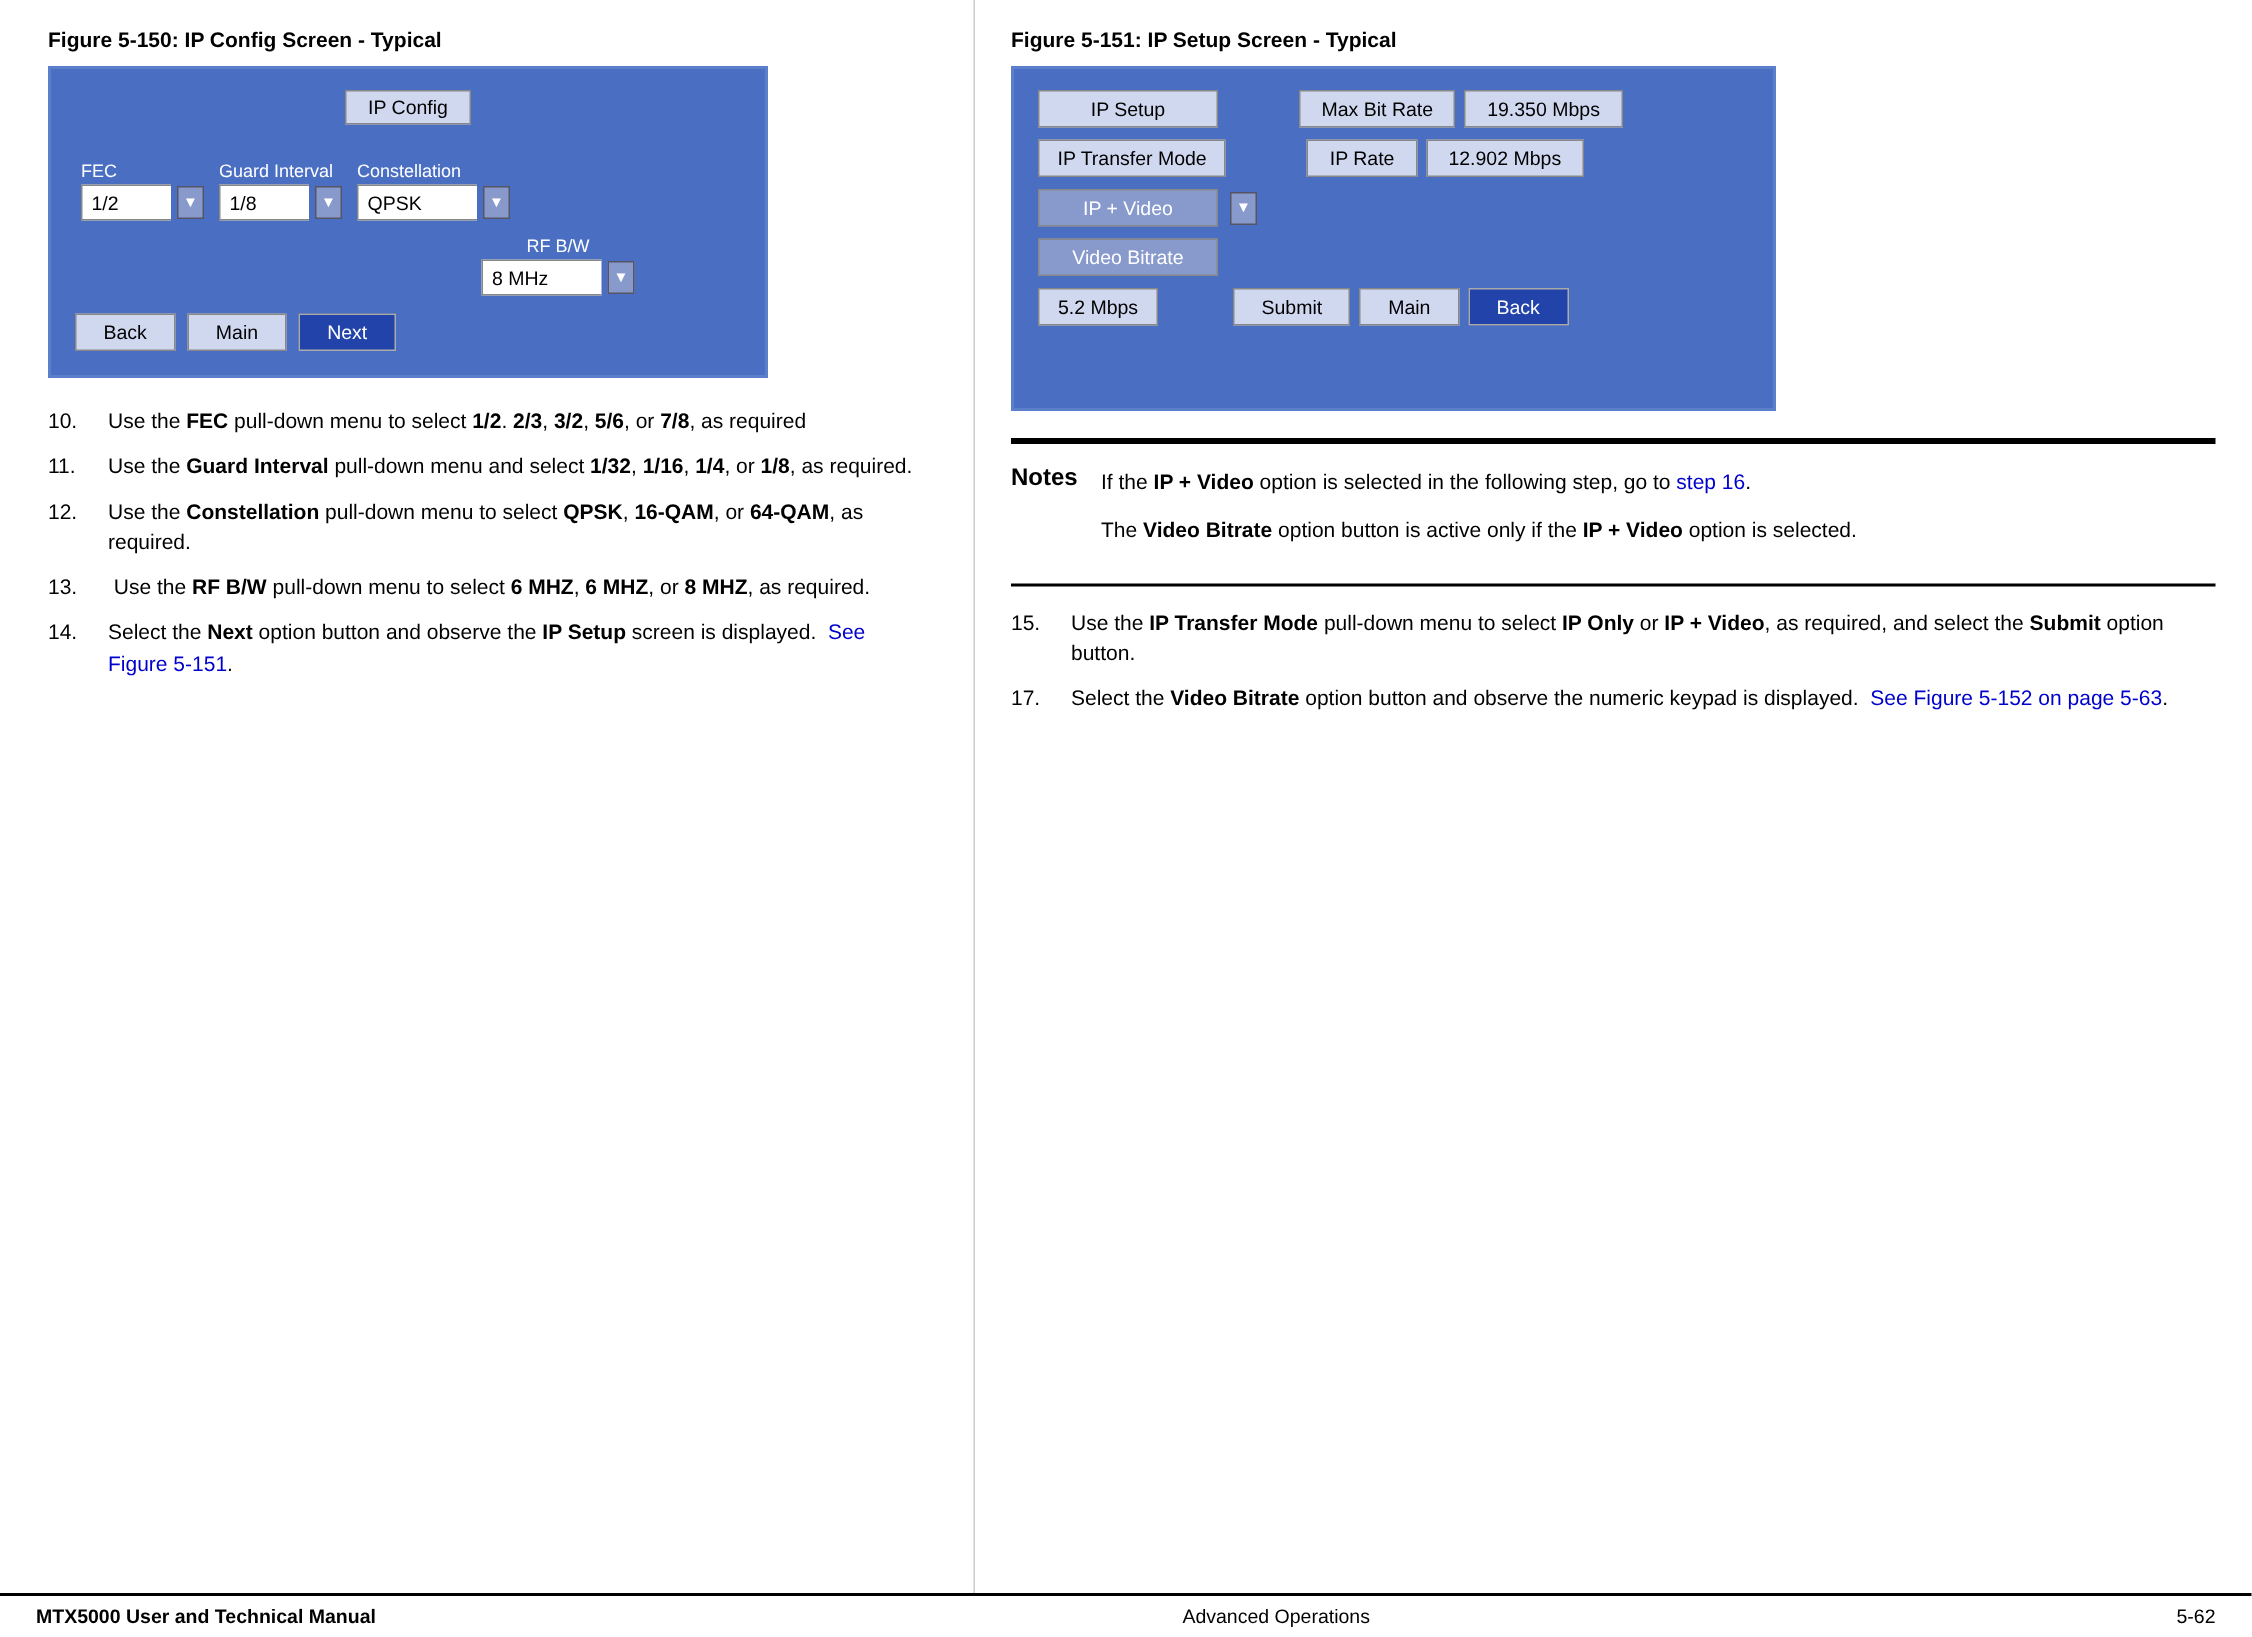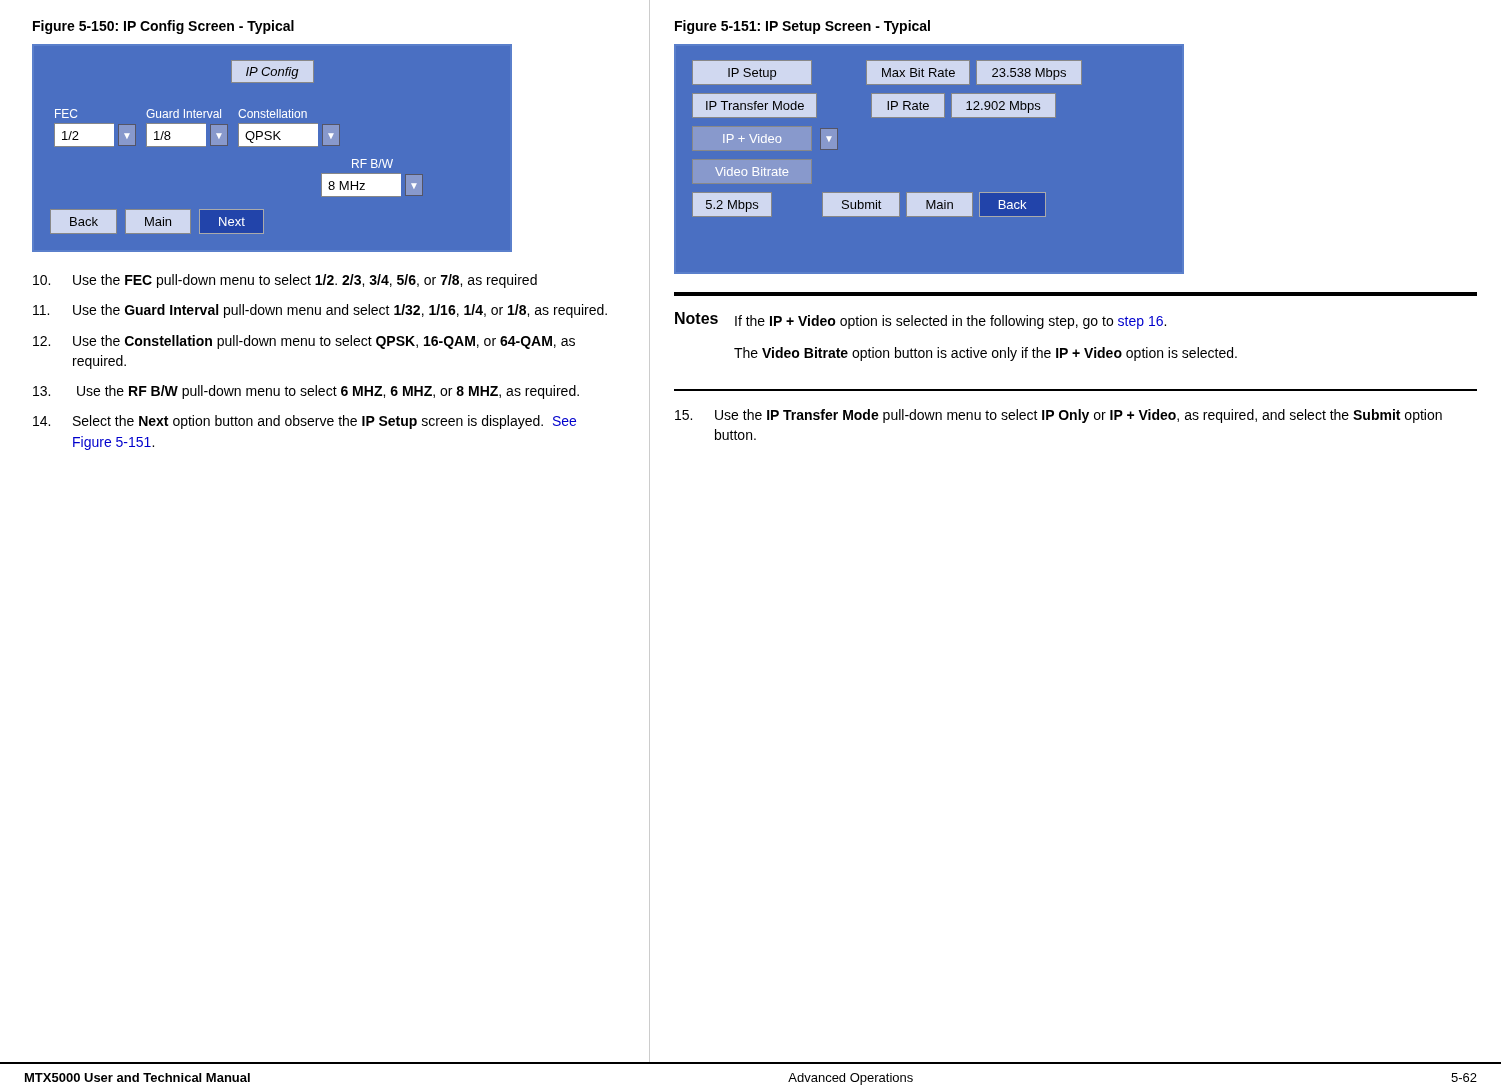--- a/index.html
+++ b/index.html
@@ -54,21 +54,20 @@
       margin-bottom: 18px;
     }
     .screen-title-btn {
       background: #d0d8f0;
       border: 1px solid #888;
       padding: 3px 14px;
       font-size: 13px;
       font-weight: normal;
       display: inline-block;
       margin-bottom: 12px;
-      font-style: italic;
     }
     .row-controls {
       display: flex;
       align-items: flex-start;
       gap: 10px;
       margin-bottom: 10px;
     }
     .label-above {
       font-size: 12px;
       color: #fff;
@@ -334,21 +333,21 @@
         <button class="ui-btn">Back</button>
         <button class="ui-btn">Main</button>
         <button class="ui-btn-active">Next</button>
       </div>
     </div>
 
     
     <ul class="numbered-list">
       <li class="numbered-item">
         <span class="num">10.</span>
-        <span class="item-text">Use the <strong>FEC</strong> pull-down menu to select <strong>1/2</strong>. <strong>2/3</strong>, <strong>3/4</strong>, <strong>5/6</strong>, or <strong>7/8</strong>, as required</span>
+        <span class="item-text">Use the <strong>FEC</strong> pull-down menu to select <strong>1/2</strong>. <strong>2/3</strong>, <strong>3/2</strong>, <strong>5/6</strong>, or <strong>7/8</strong>, as required</span>
       </li>
       <li class="numbered-item">
         <span class="num">11.</span>
         <span class="item-text">Use the <strong>Guard Interval</strong> pull-down menu and select <strong>1/32</strong>, <strong>1/16</strong>, <strong>1/4</strong>, or <strong>1/8</strong>, as required.</span>
       </li>
       <li class="numbered-item">
         <span class="num">12.</span>
         <span class="item-text">Use the <strong>Constellation</strong> pull-down menu to select <strong>QPSK</strong>, <strong>16-QAM</strong>, or <strong>64-QAM</strong>, as required.</span>
       </li>
       <li class="numbered-item">
@@ -365,21 +364,21 @@
   <div class="right-col">
     <div class="figure-title">Figure 5-151:   IP Setup Screen - Typical</div>
 
     
     <div class="screen-box-right">
       
       <div class="right-screen-row" style="align-items:center;">
         <div class="mode-btn">IP Setup</div>
         <div style="display:flex;gap:6px;align-items:center;margin-left:40px;">
           <div class="rate-label-btn">Max Bit Rate</div>
-          <div class="rate-value-btn">23.538 Mbps</div>
+          <div class="rate-value-btn">19.350 Mbps</div>
         </div>
       </div>
 
       
       <div class="right-screen-row" style="align-items:center;">
         <div class="mode-btn">IP Transfer Mode</div>
         <div style="display:flex;gap:6px;align-items:center;margin-left:40px;">
           <div class="rate-label-btn">IP Rate</div>
           <div class="rate-value-btn">12.902 Mbps</div>
         </div>
@@ -421,20 +420,24 @@
           The <strong>Video Bitrate</strong> option button is active only if the <strong>IP + Video</strong> option is selected.
         </div>
       </div>
     </div>
 
     
     <ul class="numbered-list">
       <li class="numbered-item">
         <span class="num">15.</span>
         <span class="item-text">Use the <strong>IP Transfer Mode</strong> pull-down menu to select <strong>IP Only</strong> or <strong>IP + Video</strong>, as required, and select the <strong>Submit</strong> option button.</span>
+      </li>
+      <li class="numbered-item">
+        <span class="num">17.</span>
+        <span class="item-text">Select the <strong>Video Bitrate</strong> option button and observe the numeric keypad is displayed.&nbsp; <a class="link" href="#">See Figure 5-152 on page 5-63</a>.</span>
       </li>
     </ul>
   </div>
 </div>
 
 <div class="footer">
   <div class="footer-left">
     <strong>MTX5000</strong><span> User and Technical Manual</span>
   </div>
   <div class="footer-center">Advanced Operations</div>

